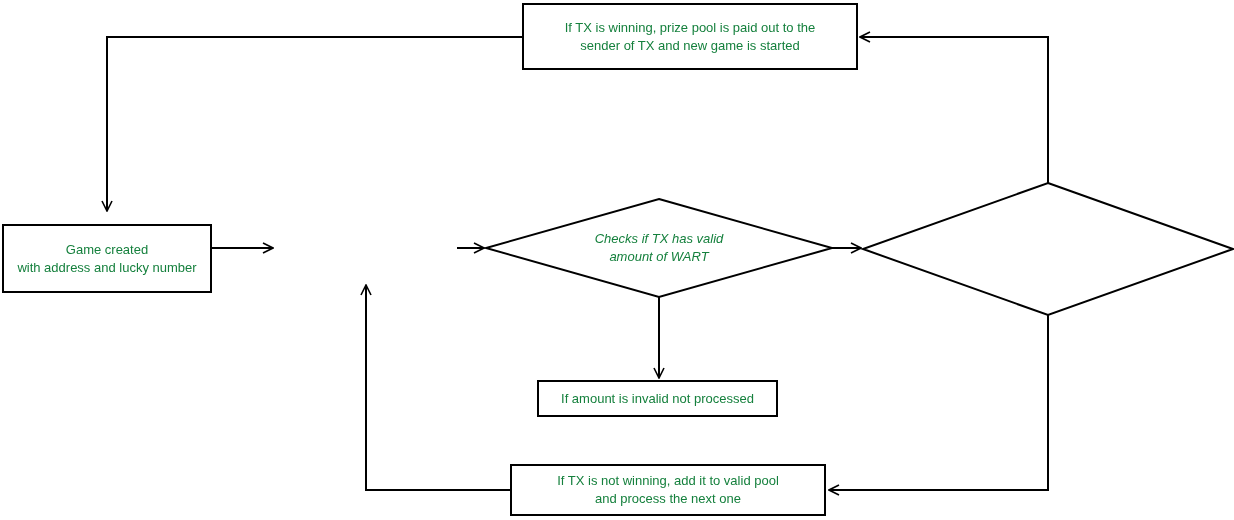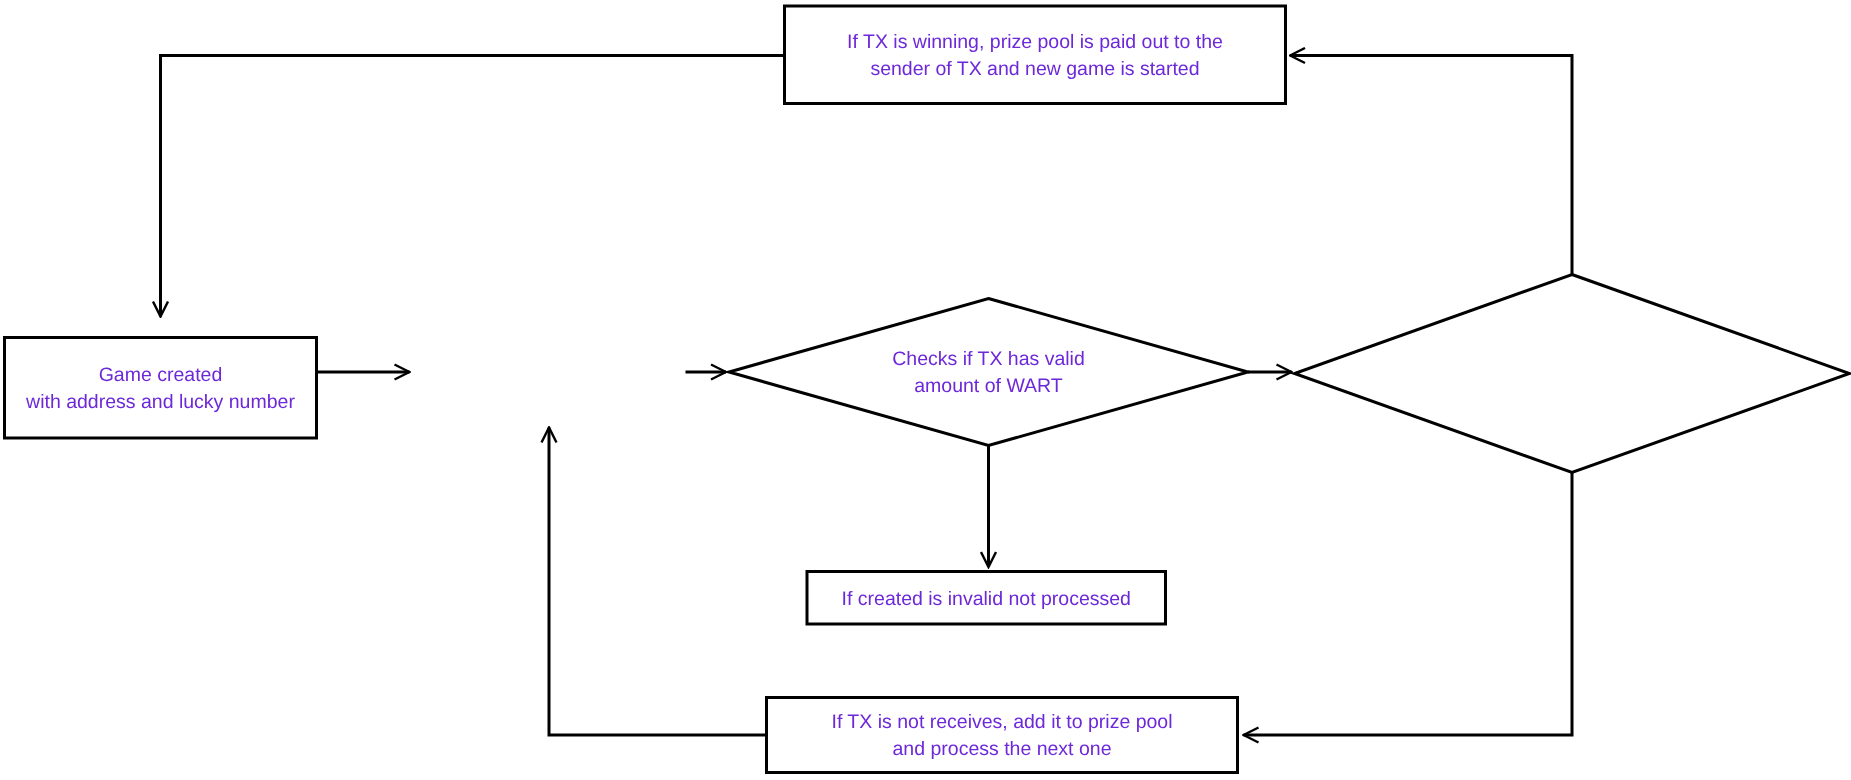--- a/index.html
+++ b/index.html
@@ -17,30 +17,31 @@
     width: 1234px; height: 520px;
   }
   .node {
     position: absolute;
     display: flex;
     align-items: center;
     justify-content: center;
     text-align: center;
     font-size: 13px;
     line-height: 1.35;
-    color: #6d28d9;
+    color: #15803d;
     box-sizing: border-box;
   }
   .node.rect {
     border: 2px solid #000000;
     background: #ffffff;
   }
   .node.diamond-label {
     border: none;
     background: transparent;
+    font-style: italic;
   }
   .node span { white-space: pre-line; }
   .shape { fill: #ffffff; stroke: #000000; stroke-width: 2; }
   .edge  { fill: none;    stroke: #000000; stroke-width: 2; }
 </style>
 </head>
 <body>
 
 <div class="canvas">
   <svg id="diagram-svg" viewBox="0 0 1234 520">
@@ -72,20 +73,20 @@
   </div>
 
 
   <div class="node diamond-label" style="left: 486px; top: 199px; width: 346px; height: 98px;">
     <span>Checks if TX has valid
 amount of WART</span>
   </div>
 
 
   <div class="node rect" style="left: 537px; top: 380px; width: 241px; height: 37px;">
-    <span>If created is invalid not processed</span>
+    <span>If amount is invalid not processed</span>
   </div>
 
   <div class="node rect" style="left: 510px; top: 464px; width: 316px; height: 52px;">
-    <span>If TX is not receives, add it to prize pool
+    <span>If TX is not winning, add it to valid pool
 and process the next one</span>
   </div>
 </div>
 
 </body></html>

